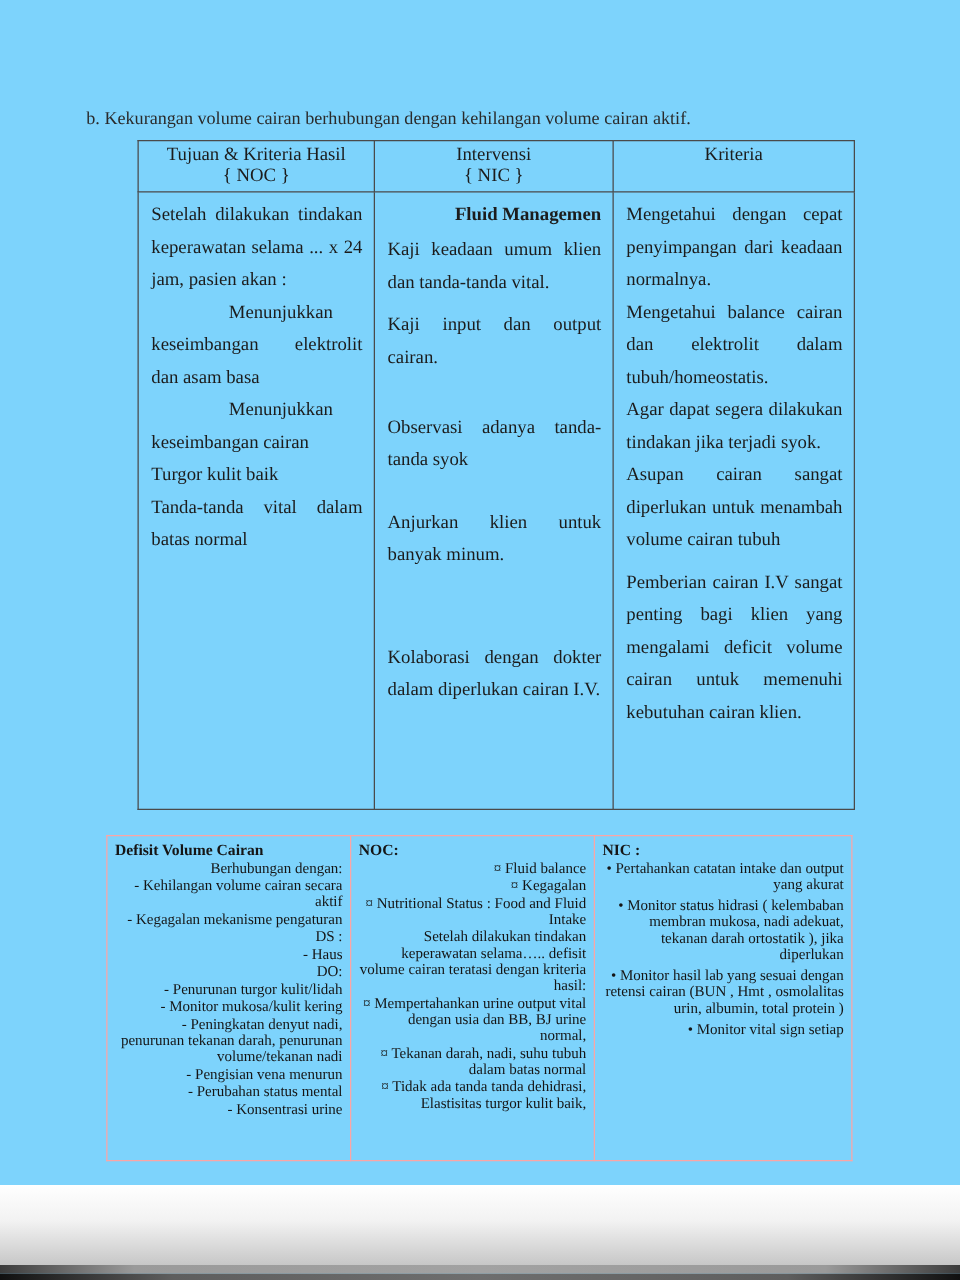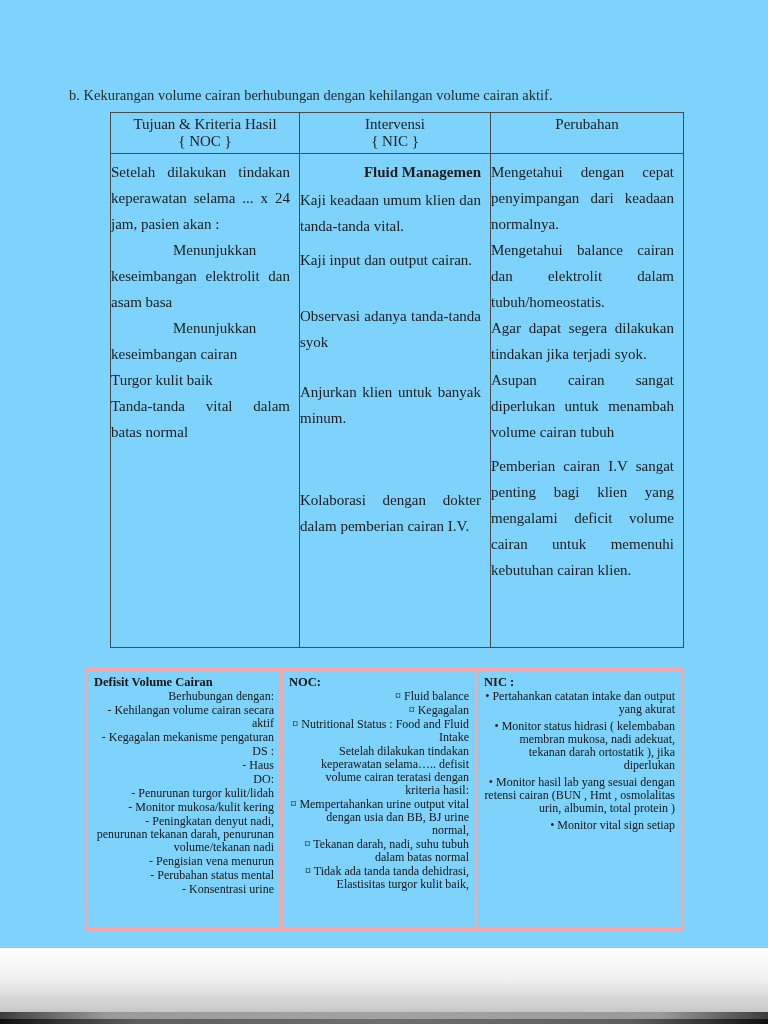--- a/index.html
+++ b/index.html
@@ -36,42 +36,42 @@
   table.t1 th, table.t1 td { border: 1px solid #4a4a4a; vertical-align: top; }
   table.t1 thead th {
     font-weight: normal;
     text-align: center;
     padding: 3px 10px;
     height: 34px;
     line-height: 17px;
     font-size: 15px;
   }
   table.t1 tbody tr { height: 494px; }
-  table.t1 td { padding: 5px 9px 8px 0; margin-left: 24px; }
+  table.t1 td { padding: 5px 9px 8px 10px; margin-left: 24px; }
   table.t1 p { margin: 0; line-height: 26px; }
   .j   { text-align: justify; }
   .ind { text-indent: 62px; }
   .nic-title { font-weight: bold; text-align: right; margin-bottom: 2px !important; }
   .mt8  { margin-top: 8px !important; }
   .mt24 { margin-top: 24px !important; }
   .mt30 { margin-top: 30px !important; }
   .mt56 { margin-top: 56px !important; }
 
   
   table.t2 {
     position: absolute;
     left: 85px;
     top: 668px;
     width: 596px;
     border-collapse: collapse;
     table-layout: fixed;
     font-size: 12px;
     color: #151515;
   }
-  table.t2 td { border: 3px solid #fca5a5; vertical-align: top; padding: 4px 6px 6px 6px; }
+  table.t2 td { border: 1px solid #fca5a5; vertical-align: top; padding: 4px 6px 6px 6px; }
   table.t2 tbody tr { height: 260px; }
   .t2-title { font-weight: bold; font-size: 12.5px; line-height: 14px; margin: 0 0 1px 0; }
   .t2 .line { line-height: 13px; margin: 0 0 1px 0; text-align: right; }
   .t2 .nic-cell .line { margin-bottom: 4px; }
 
   
   .scan-fade {
     position: absolute; left: 0; top: 948px; width: 768px; height: 64px;
     background: linear-gradient(to bottom, #ffffff 0%, #f2f2f2 45%, #c7c7c7 100%);
   }
@@ -100,39 +100,39 @@
     <thead>
       <tr>
         <th>
           <div>Tujuan &amp; Kriteria Hasil</div>
           <div>{ NOC }</div>
         </th>
         <th>
           <div>Intervensi</div>
           <div>{ NIC }</div>
         </th>
-        <th>Perubahan</th>
+        <th>Kriteria</th>
       </tr>
     </thead>
     <tbody>
       <tr>
         <td>
           <p class="j">Setelah dilakukan tindakan keperawatan selama ... x 24 jam, pasien akan :</p>
           <p class="j ind">Menunjukkan keseimbangan elektrolit dan asam basa</p>
           <p class="j ind">Menunjukkan keseimbangan cairan</p>
           <p>Turgor kulit baik</p>
           <p class="j">Tanda-tanda vital dalam batas normal</p>
         </td>
         <td>
           <p class="nic-title">Fluid Managemen</p>
           <p class="j">Kaji keadaan umum klien dan tanda-tanda vital.</p>
           <p class="j mt8">Kaji input dan output cairan.</p>
           <p class="j mt30">Observasi adanya tanda-tanda syok</p>
           <p class="j mt24">Anjurkan klien untuk banyak minum.</p>
-          <p class="j mt56">Kolaborasi dengan dokter dalam pemberian cairan I.V.</p>
+          <p class="j mt56">Kolaborasi dengan dokter dalam diperlukan cairan I.V.</p>
         </td>
         <td>
           <p class="j">Mengetahui dengan cepat penyimpangan dari keadaan normalnya.</p>
           <p class="j">Mengetahui balance cairan dan elektrolit dalam tubuh/homeostatis.</p>
           <p class="j">Agar dapat segera dilakukan tindakan jika terjadi syok.</p>
           <p class="j">Asupan cairan sangat diperlukan untuk menambah volume cairan tubuh</p>
           <p class="j mt8">Pemberian cairan I.V sangat penting bagi klien yang mengalami deficit volume cairan untuk memenuhi kebutuhan cairan klien.</p>
         </td>
       </tr>
     </tbody>

